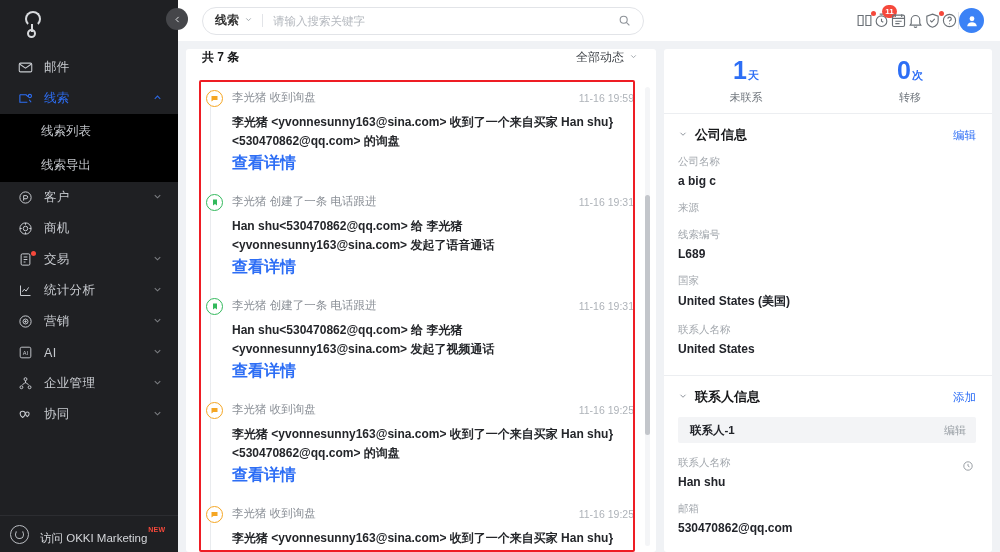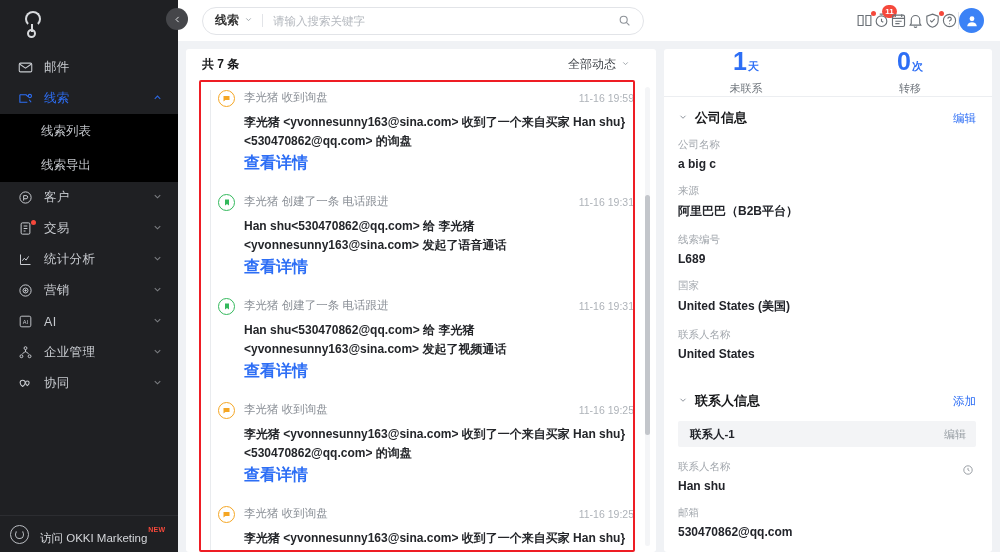--- a/index.html
+++ b/index.html
@@ -124,36 +124,36 @@
   }
 
   .content { flex: 1 1 auto; display: flex; padding: 8px 8px 0 8px; gap: 8px; min-height: 0; }
 
   
   .activity-panel {
     flex: 1 1 auto; background: #fff; border-radius: 3px;
     display: flex; flex-direction: column; position: relative; min-width: 0;
   }
   .ap-head {
-    height: 31px; display: flex; align-items: center; padding: 0 26px 0 16px;
+    height: 31px; display: flex; align-items: flex-start; padding: 0 18px 0 16px;
     flex: 0 0 31px;
   }
   .ap-count { font-size: 12px; color: #17181a; font-weight: bold; }
   .ap-filter {
     margin-left: auto; font-size: 12px; color: #41454a;
     display: flex; align-items: center; gap: 5px; cursor: pointer;
   }
   .ap-filter .c { font-size: 9px; color: #9aa0a6; }
 
   .redbox {
     position: absolute; left: 13px; top: 31px; right: 21px; bottom: 0;
     border: 2px solid #ee1d24; border-radius: 2px; pointer-events: none; z-index: 9;
   }
 
-  .ap-list { flex: 1 1 auto; overflow: hidden; position: relative; padding-left: 32px; }
+  .ap-list { flex: 1 1 auto; overflow: hidden; position: relative; padding-left: 20px; }
   .timeline-rail {
     position: absolute; left: 24px; top: 10px; bottom: 0; width: 1px; background: #e9ebee;
   }
   .act {
     position: relative; padding: 10px 22px 10px 26px; display: block;
   }
   .act-icon {
     position: absolute; left: 0px; top: 10px;
     width: 17px; height: 17px; border-radius: 50%;
     display: flex; align-items: center; justify-content: center;
@@ -277,20 +277,30 @@
             </svg>
         </span>
         <span class="label">客户</span>
         <span class="chev">
           <svg width="11" height="11" viewBox="0 0 24 24" fill="none" stroke="#c8cbd0" stroke-width="2.2">
               <path d="M6 9l6 6 6-6"></path>
             </svg>
         </span>
       </div>
 
+      <div class="nav-item">
+        <span class="ico">
+          <svg width="15" height="15" viewBox="0 0 24 24" fill="none" stroke="#c8cbd0" stroke-width="1.6">
+              <circle cx="12" cy="12" r="9"></circle>
+              <circle cx="12" cy="12" r="3.6"></circle>
+              <path d="M12 3v3M12 18v3M3 12h3M18 12h3"></path>
+            </svg>
+        </span>
+        <span class="label">商机</span>
+      </div>
 
       <div class="nav-item">
         <span class="ico">
           <svg width="15" height="15" viewBox="0 0 24 24" fill="none" stroke="#c8cbd0" stroke-width="1.6">
               <rect x="5" y="3" width="14" height="18" rx="2"></rect>
               <path d="M9 8h6M9 12h6M9 16h3"></path>
             </svg>
           <span class="reddot"></span>
         </span>
         <span class="label">交易</span>
@@ -588,21 +598,20 @@
             <span class="sec-title">公司信息</span>
             <span class="sec-action">编辑</span>
           </div>
 
           <div class="field">
             <div class="field-label">公司名称</div>
             <div class="field-value">a big c</div>
           </div>
           <div class="field">
             <div class="field-label">来源</div>
-            <div class="field-value">阿里巴巴（B2B平台）</div>
           </div>
           <div class="field">
             <div class="field-label">线索编号</div>
             <div class="field-value">L689</div>
           </div>
           <div class="field">
             <div class="field-label">国家</div>
             <div class="field-value">United States (美国)</div>
           </div>
           <div class="field">

